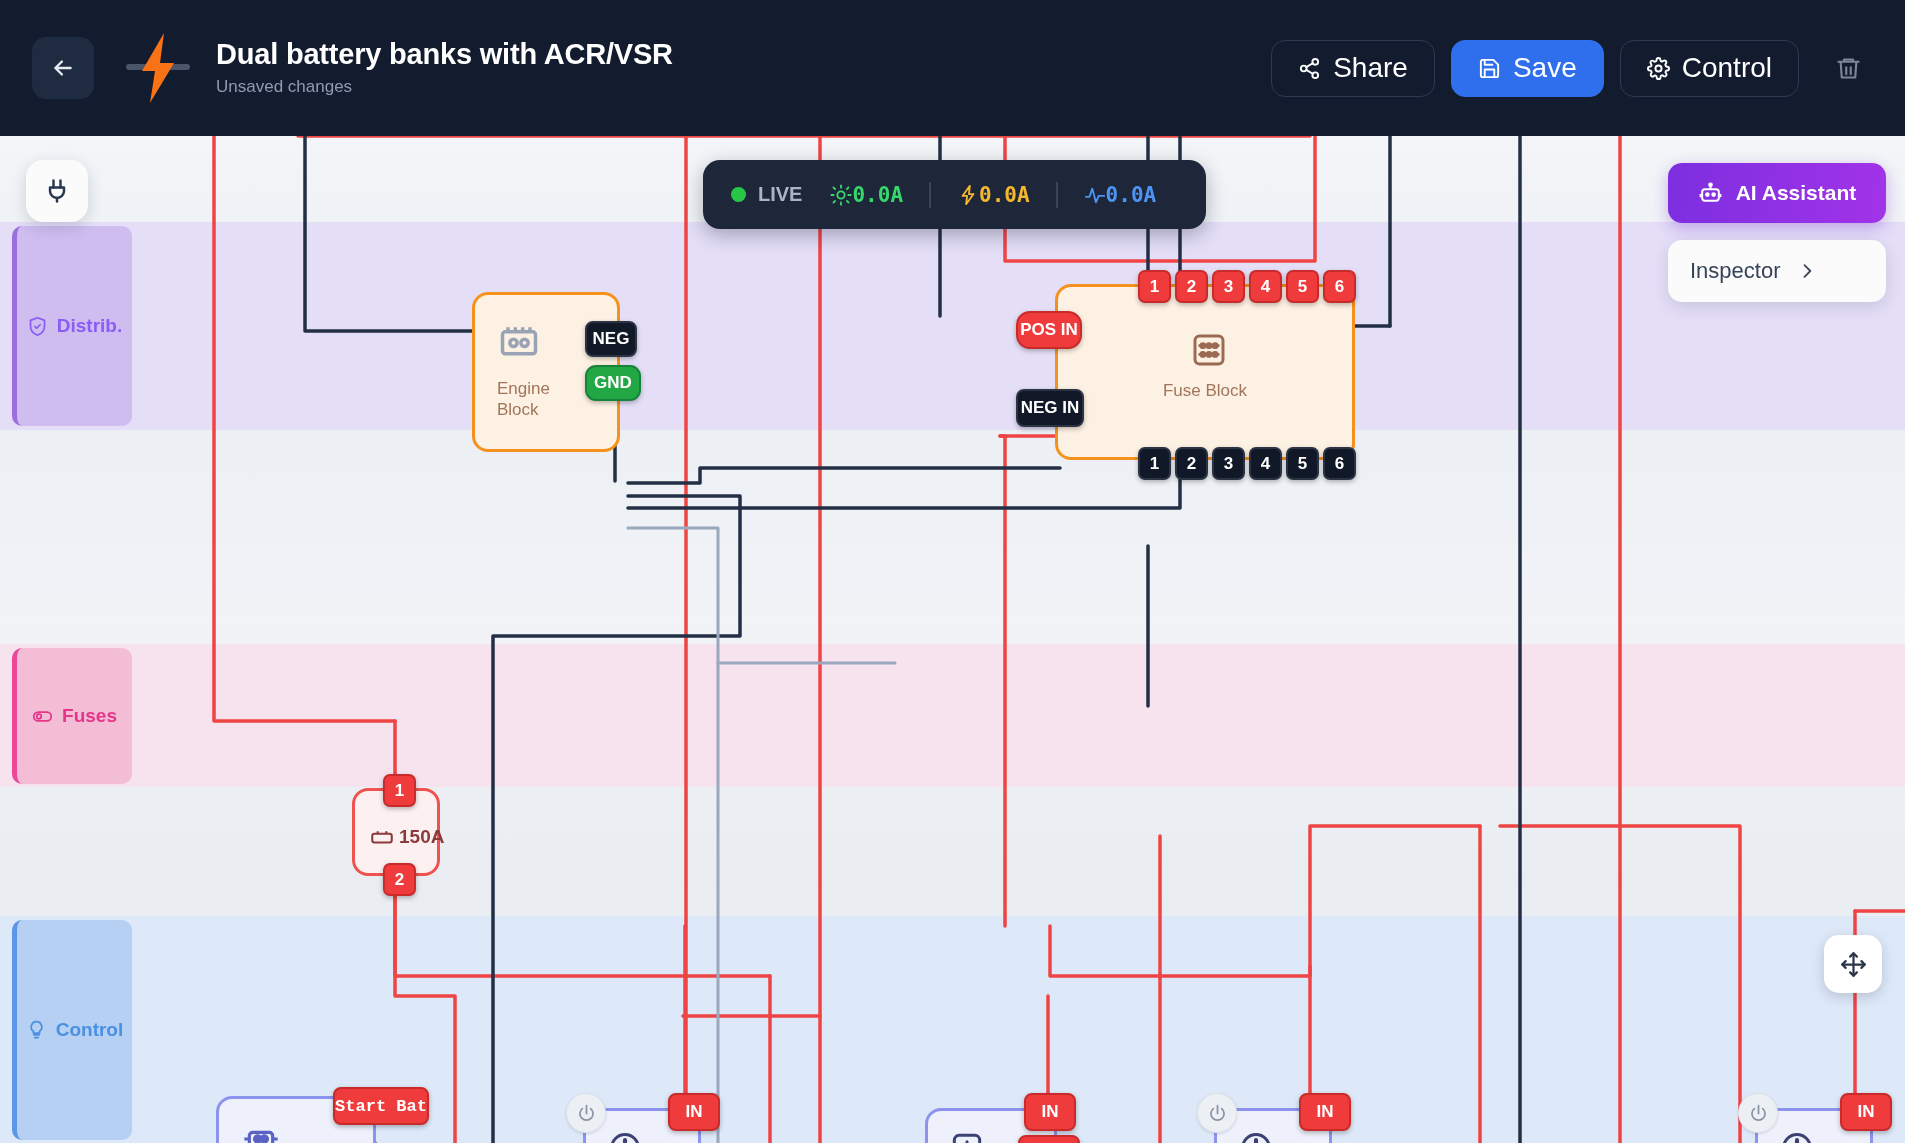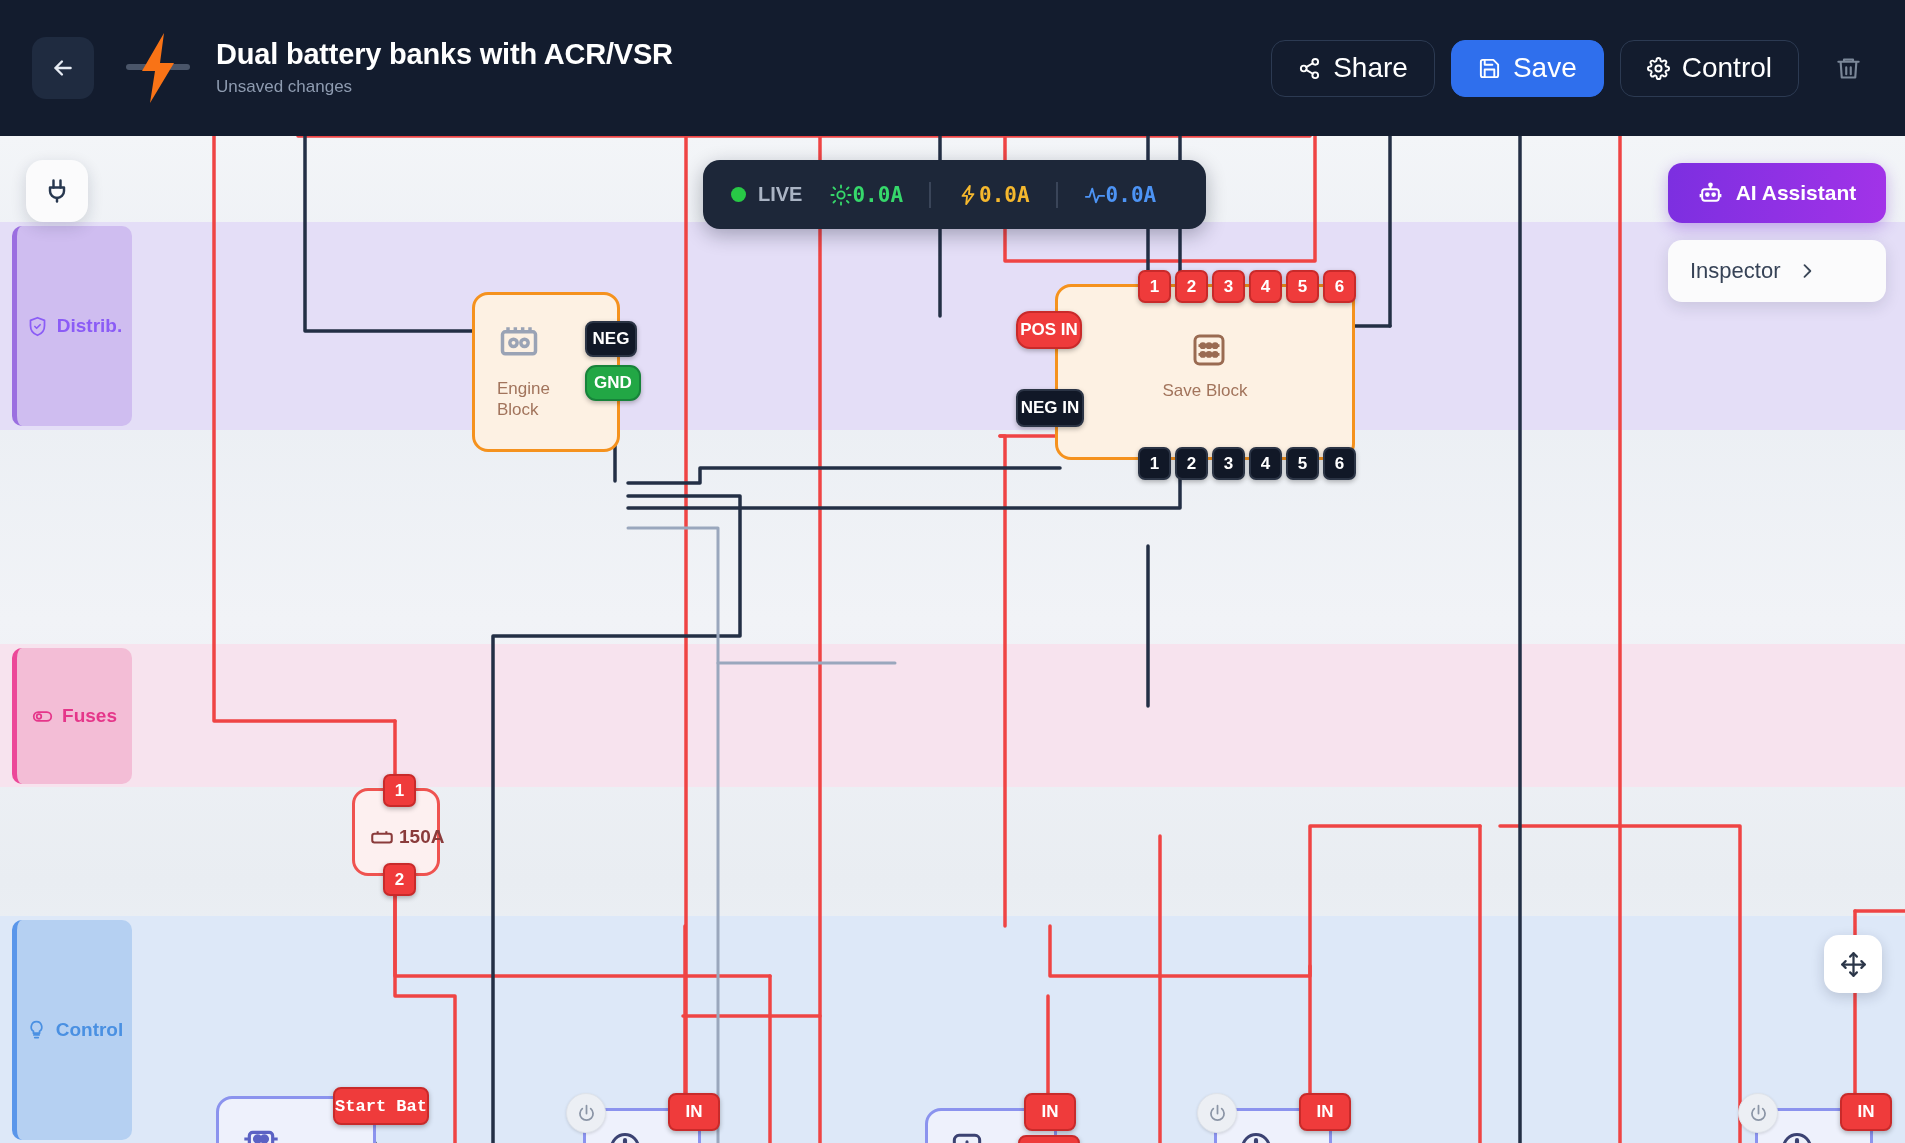--- a/index.html
+++ b/index.html
@@ -326,21 +326,21 @@
       <svg style="position:absolute;left:130px;top:42px;width:42px;height:42px" viewBox="0 0 24 24" fill="none" stroke="#9a6b52" stroke-width="1.7" stroke-linejoin="round">
         <rect x="4" y="4" width="16" height="16" rx="2.6"></rect>
         <path d="M6 9.5h12M6 14.5h12"></path>
         <circle cx="8.5" cy="9.5" r="1.1" fill="#9a6b52"></circle>
         <circle cx="12" cy="9.5" r="1.1" fill="#9a6b52"></circle>
         <circle cx="15.5" cy="9.5" r="1.1" fill="#9a6b52"></circle>
         <circle cx="8.5" cy="14.5" r="1.1" fill="#9a6b52"></circle>
         <circle cx="12" cy="14.5" r="1.1" fill="#9a6b52"></circle>
         <circle cx="15.5" cy="14.5" r="1.1" fill="#9a6b52"></circle>
       </svg>
-      <div class="node-label" style="position:absolute;left:0;right:0;top:94px;text-align:center;">Save Block</div>
+      <div class="node-label" style="position:absolute;left:0;right:0;top:94px;text-align:center;">Fuse Block</div>
 
       <div class="port red" style="left:-42px; top:24px; width:66px; height:38px;border-radius:14px;">POS IN</div>
       <div class="port dark" style="left:-42px; top:102px; width:68px; height:38px;">NEG IN</div>
 
       <div class="port red numport" style="left:80px;  top:-17px;">1</div>
       <div class="port red numport" style="left:117px; top:-17px;">2</div>
       <div class="port red numport" style="left:154px; top:-17px;">3</div>
       <div class="port red numport" style="left:191px; top:-17px;">4</div>
       <div class="port red numport" style="left:228px; top:-17px;">5</div>
       <div class="port red numport" style="left:265px; top:-17px;">6</div>

